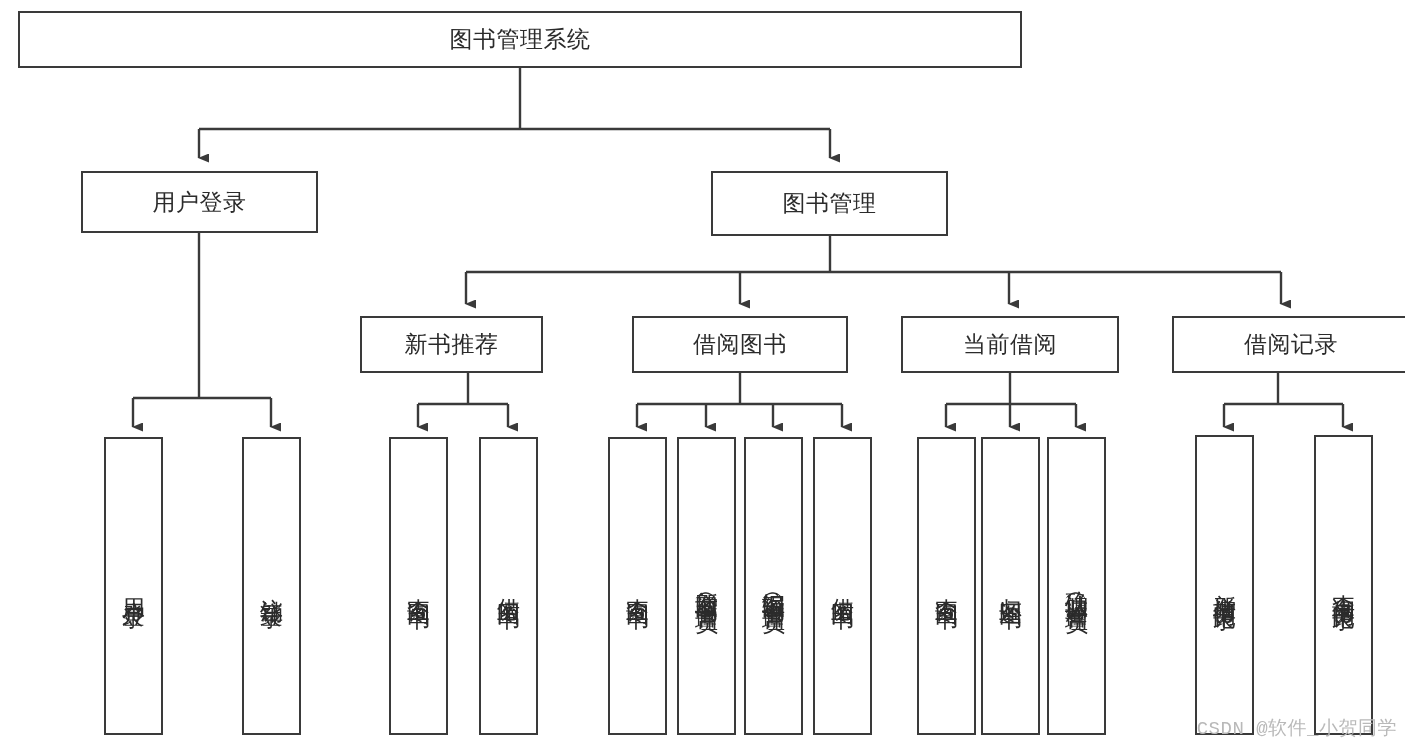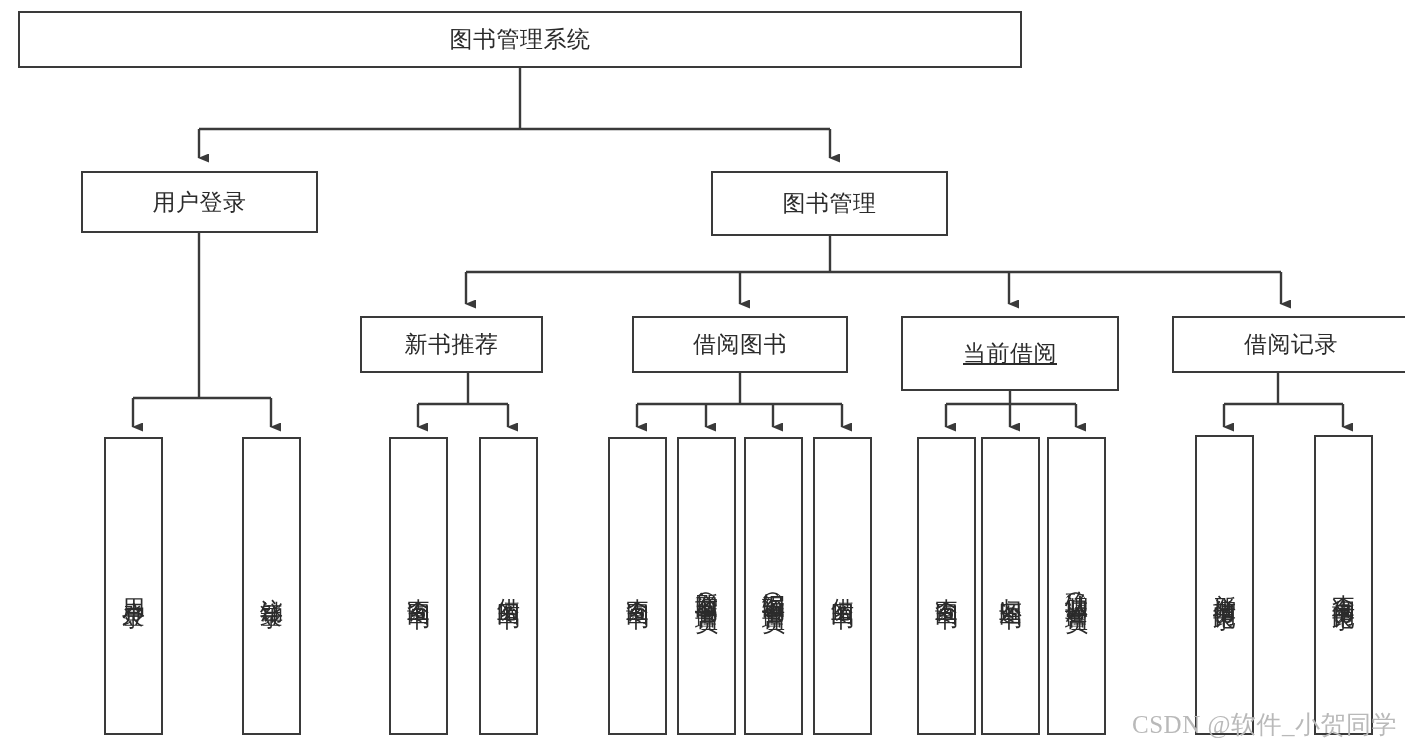--- a/index.html
+++ b/index.html
@@ -57,26 +57,26 @@
     writing-mode: vertical-rl;
     text-orientation: upright;
     font-size: 23px;
     letter-spacing: 3px;
     line-height: 1;
   }
   #watermark {
     position: absolute;
     right: 8px;
     bottom: 6px;
-    font-size: 25px;
+    font-size: 19px;
     color: #b9b9b9;
     letter-spacing: 0.5px;
     z-index: 5;
     white-space: nowrap;
-    font-family: Liberation Serif, serif;
+    font-family: Liberation Mono, monospace;
   }
 </style>
 </head>
 <body>
 
 <div id="canvas">
 
   <svg id="wires" viewBox="0 0 1405 747">
     <defs>
       <marker id="arrow" markerWidth="10" markerHeight="11" refX="4.5" refY="10" orient="auto" markerUnits="userSpaceOnUse">
@@ -140,21 +140,21 @@
   </div>
 
   <div class="node horiz" style="left:360px; top:316px; width:183px; height:57px;">
     <span class="label">新书推荐</span>
   </div>
 
   <div class="node horiz" style="left:632px; top:316px; width:216px; height:57px;">
     <span class="label">借阅图书</span>
   </div>
 
-  <div class="node horiz" style="left:901px; top:316px; width:218px; height:75px;text-decoration:underline;">
+  <div class="node horiz" style="left:901px; top:316px; width:218px; height:57px;">
     <span class="label">当前借阅</span>
   </div>
 
   <div class="node horiz" style="left:1172px; top:316px; width:238px; height:57px;">
     <span class="label">借阅记录</span>
   </div>
 
   <div class="node vert" style="left:104px; top:437px; width:59px; height:298px;">
     <span class="label">用户登录</span>
   </div>

